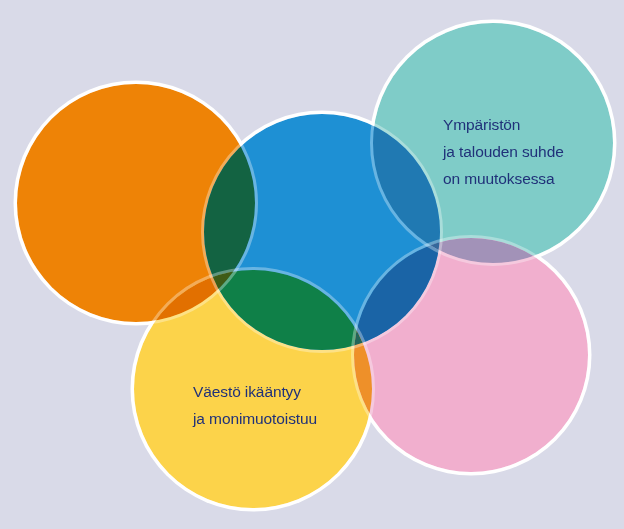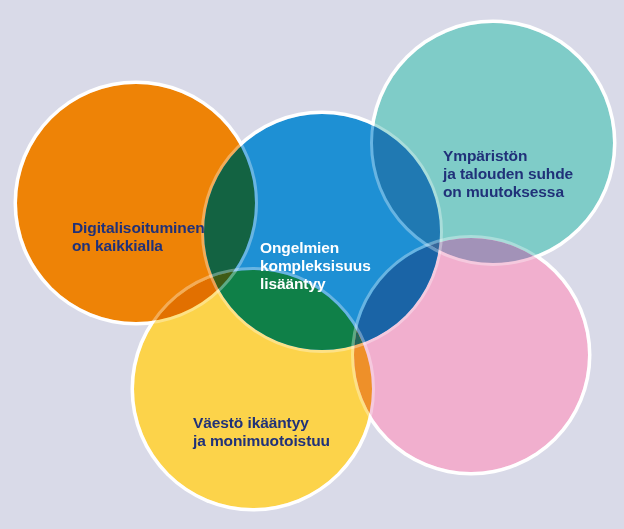--- a/index.html
+++ b/index.html
@@ -8,27 +8,26 @@
     position: relative;
     width: 624px;
     height: 529px;
     overflow: hidden;
   }
   .stage svg { position: absolute; left: 0; top: 0; display: block; }
   .label {
     position: absolute;
     font-family: "Liberation Sans", sans-serif;
     font-size: 15.5px;
-    line-height: 18px;
-    font-weight: 700;
+    line-height: 27px;
+    font-weight: 400;
     letter-spacing: -0.1px;
     color: #203179;
     white-space: pre-line;
     pointer-events: none;
-    margin-top: 36px;
   }
   .label.light { color: #FFFFFF; }
   #label-digitalisation { left: 72px;  top: 183px; }
   #label-complexity     { left: 260px; top: 203px; }
   #label-environment    { left: 443px; top: 111px; }
   #label-population     { left: 193px; top: 378px; }
   #label-security       { left: 407px; top: 325px; }
 </style>
 </head>
 <body>
@@ -109,23 +108,18 @@
 
     <g fill="none" stroke="rgba(255,255,255,0.33)" stroke-width="3">
       <circle cx="136" cy="203" r="120.5"></circle>
       <circle cx="493" cy="143" r="121.5"></circle>
       <circle cx="253" cy="389" r="120.5"></circle>
       <circle cx="471" cy="355" r="118.5"></circle>
       <circle cx="322" cy="232" r="119.5"></circle>
     </g>
   </svg>
 
-  <div class="label" id="label-digitalisation">Digitalisoituminen
-on kaikkialla</div>
-  <div class="label light" id="label-complexity">Ongelmien
-kompleksisuus
-lisääntyy</div>
   <div class="label" id="label-environment">Ympäristön
 ja talouden suhde
 on muutoksessa</div>
   <div class="label" id="label-population">Väestö ikääntyy
 ja monimuotoistuu</div>
 </div>
 
 </body></html>

